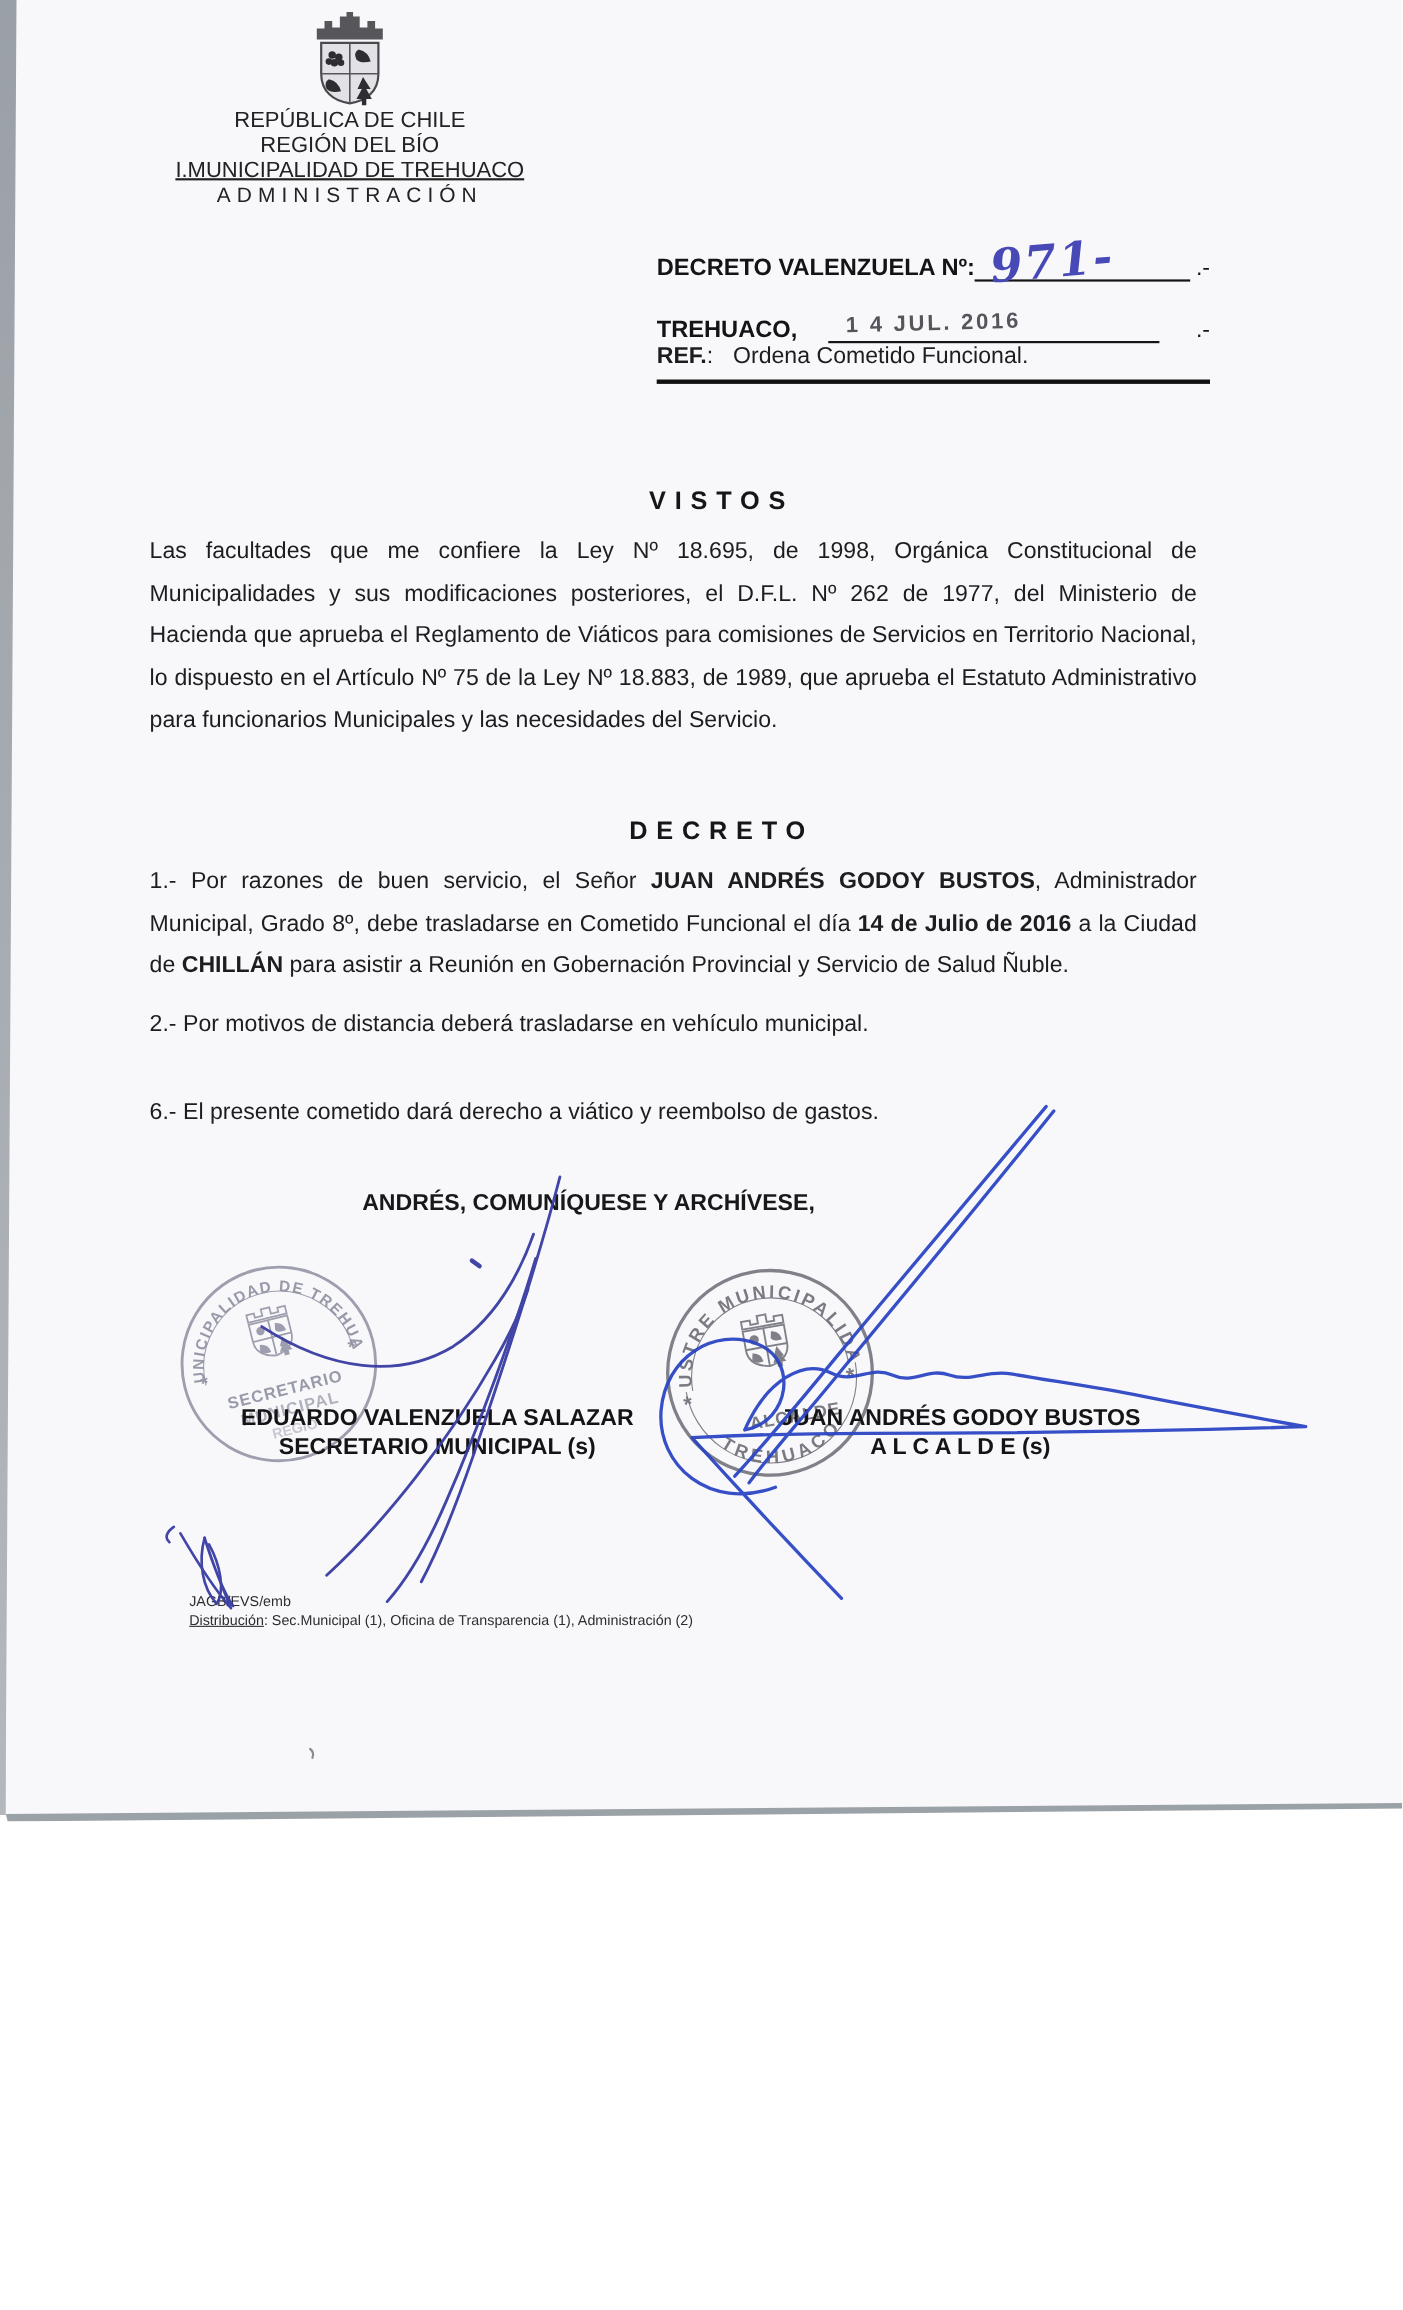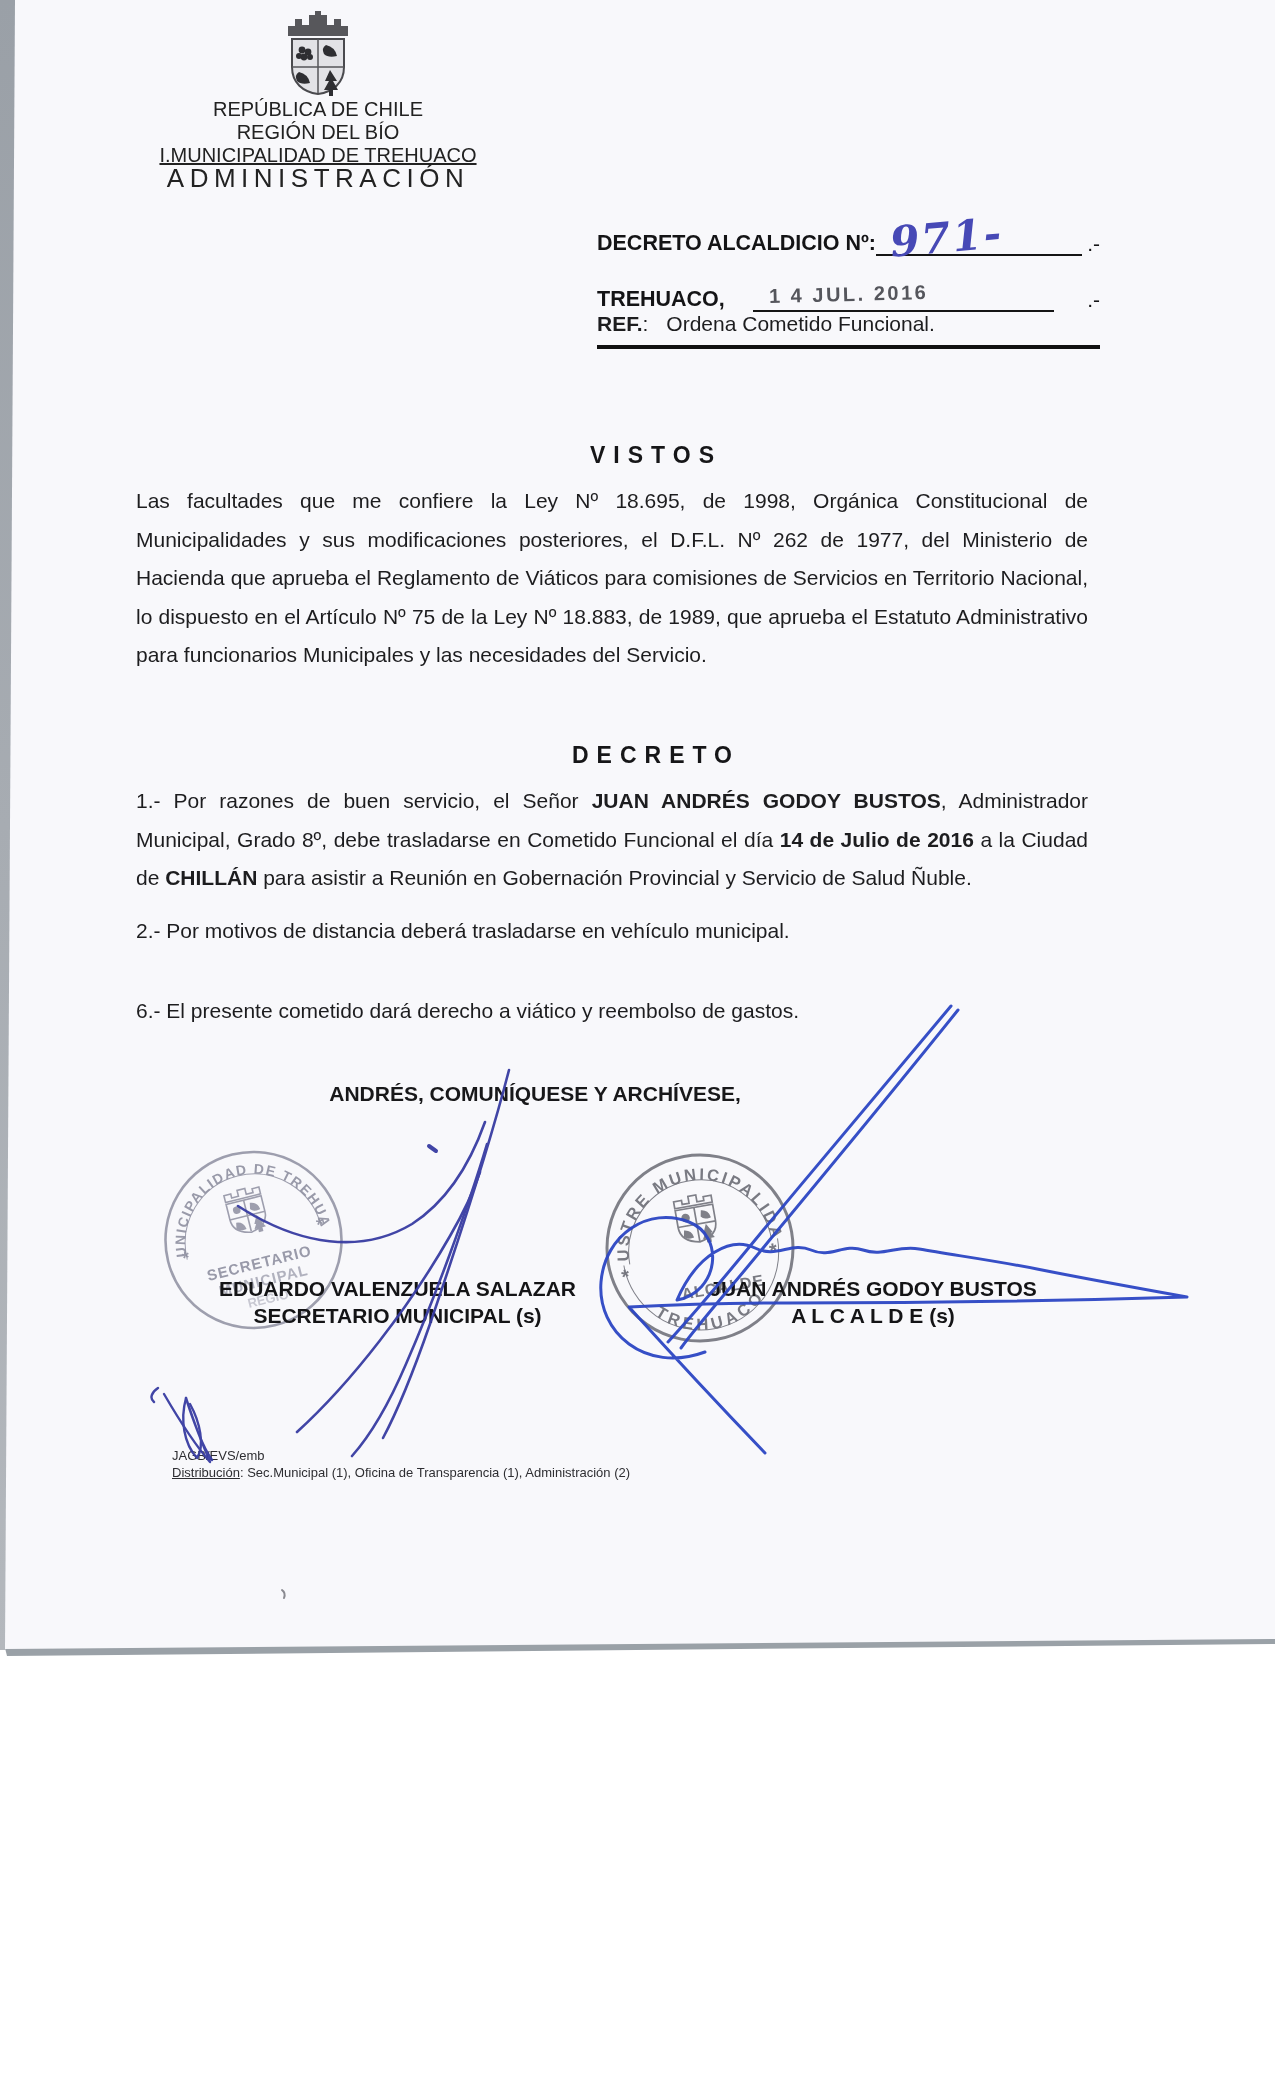--- a/index.html
+++ b/index.html
@@ -12,21 +12,21 @@
     clip-path:polygon(0 0,16px 0,6px 100%,0 100%);z-index:0;}
   .paper{left:0;top:0;width:1275px;height:1650px;background:#f8f8fb;
     clip-path:polygon(15px 0,1275px 0,1275px 1639px,5px 1649px);z-index:1;}
   .paper-shadow{left:0;top:1630px;width:1275px;height:30px;background:#9aa1a7;
     clip-path:polygon(5px 18px,1275px 8px,1275px 14px,7px 26px);z-index:0;}
   .content{z-index:2;}
   
   .letterhead-text{left:150px;top:98px;width:336px;text-align:center;font-size:20px;
     line-height:23px;color:#222;}
   .lh-muni{text-decoration:underline;}
-  .lh-admin{letter-spacing:5.5px;font-size:26px;}
+  .lh-admin{letter-spacing:5.5px;font-size:19px;}
   
   .decree-block{left:597px;top:222px;width:503px;}
   .drow{display:flex;align-items:flex-end;}
   .dlbl{font-weight:bold;font-size:21.5px;color:#141416;white-space:pre;}
   .dfill{flex:1;border-bottom:2.5px solid #151515;height:32px;position:relative;}
   .dsuffix{font-size:21px;color:#141416;padding-left:5px;}
   .row2{margin-top:22px;gap:28px;}
   .handwritten{position:absolute;left:14px;bottom:-8px;font-family:"DejaVu Serif",serif;
     font-style:italic;font-weight:bold;font-size:42px;color:#4749b6;
     transform:rotate(-5deg);letter-spacing:2px;white-space:pre;}
@@ -78,21 +78,21 @@
 
   <div class="abs content letterhead-text">
     <div>REPÚBLICA DE CHILE</div>
     <div>REGIÓN DEL BÍO</div>
     <div class="lh-muni">I.MUNICIPALIDAD DE TREHUACO</div>
     <div class="lh-admin">ADMINISTRACIÓN</div>
   </div>
 
   <div class="abs content decree-block">
     <div class="drow">
-      <span class="dlbl">DECRETO ALCALDICIO Nº:</span>
+      <span class="dlbl">DECRETO VALENZUELA Nº:</span>
       <span class="dfill">
         <span class="handwritten">971-</span>
       </span>
       <span class="dsuffix">.-</span>
     </div>
     <div class="drow row2">
       <span class="dlbl">TREHUACO,</span>
       <span class="dfill">
         <span class="datestamp">1 4 JUL. 2016</span>
       </span>

